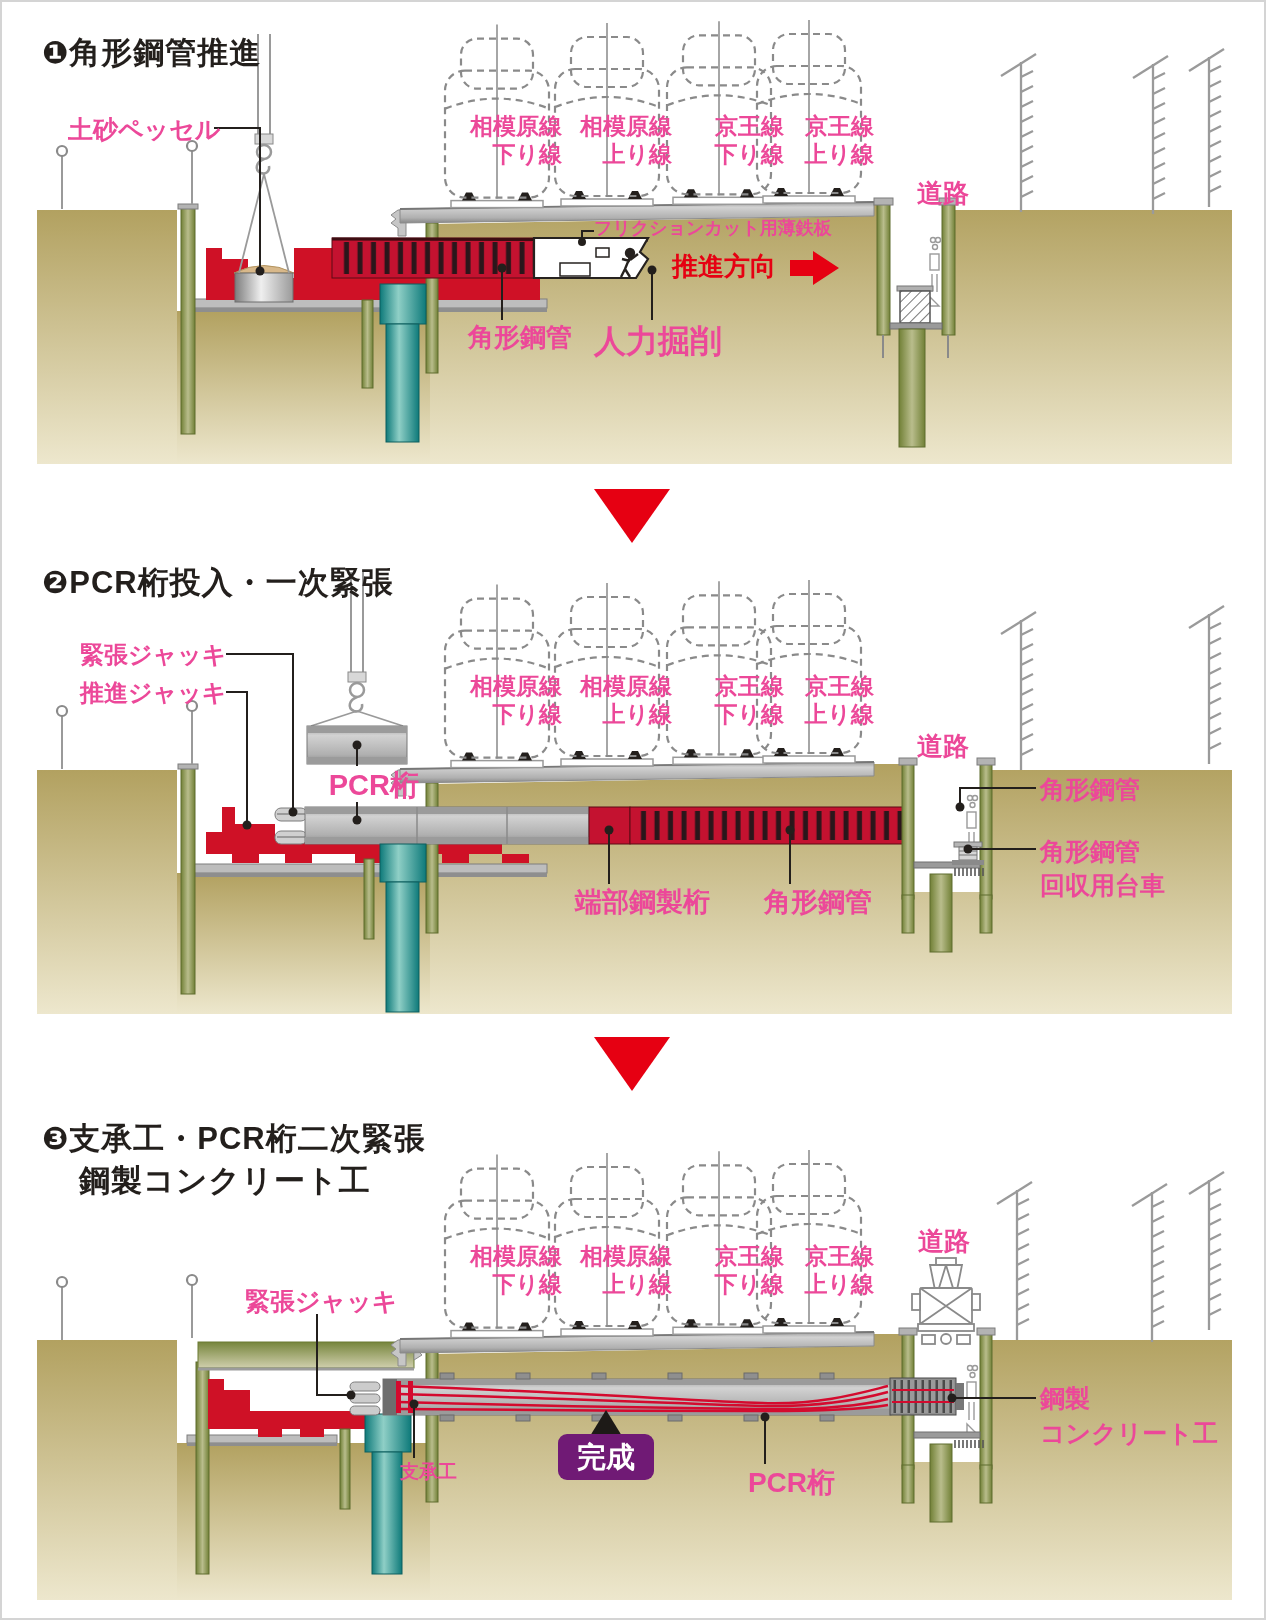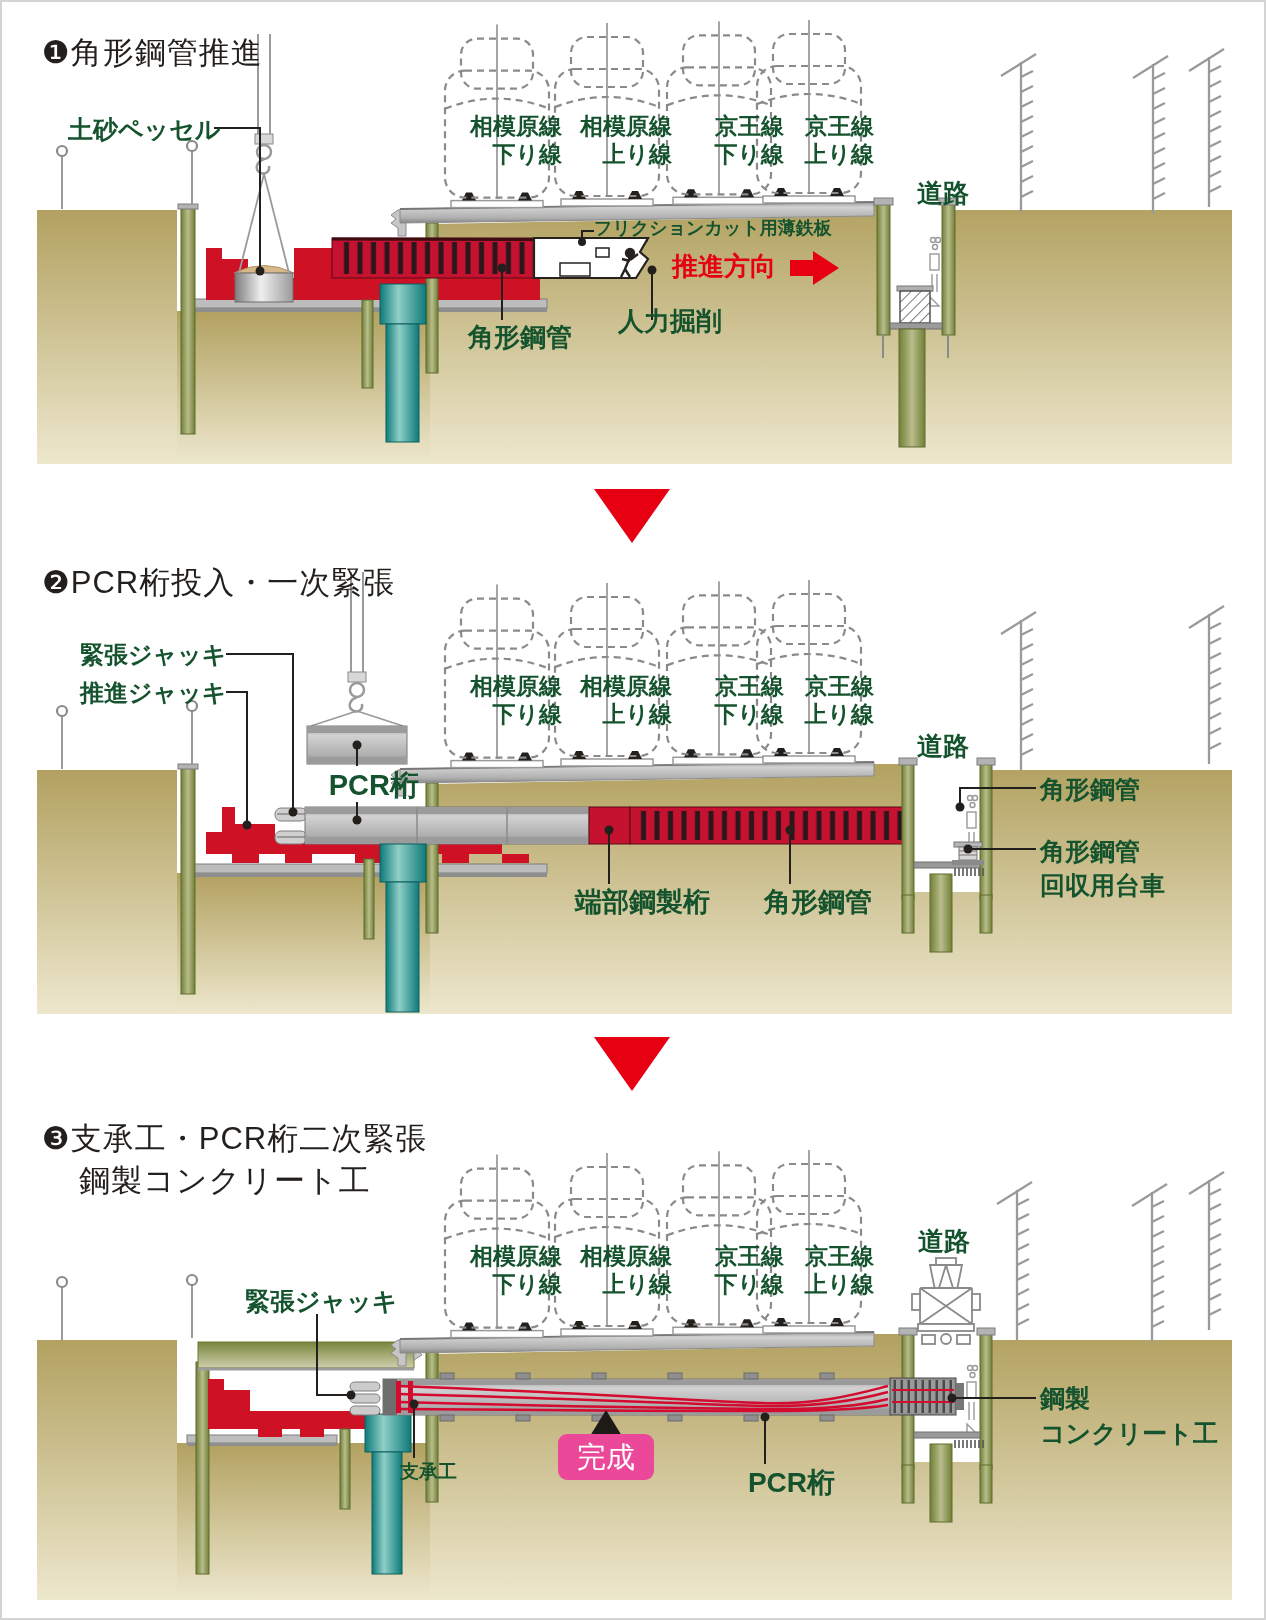--- a/index.html
+++ b/index.html
@@ -1,24 +1,24 @@
 <!DOCTYPE html>
 <html><head>
 <meta charset="utf-8">
 <style>
   html,body{margin:0;padding:0;background:#fff;}
   body{font-family:"Liberation Sans","DejaVu Sans",sans-serif;}
   .page{position:relative;width:1266px;height:1620px;background:#fff;border:2px solid #d4d4d4;box-sizing:border-box;overflow:hidden;}
   svg.canvas{position:absolute;left:0;top:0;}
-  .ttl{position:absolute;color:#231f1c;font-weight:400;font-size:31px;white-space:nowrap;letter-spacing:1px;}
-  .lbl{position:absolute;color:#14532d;font-weight:700;white-space:nowrap;line-height:1.22;}
+  .ttl{position:absolute;color:#231f1c;font-weight:700;font-size:31px;white-space:nowrap;letter-spacing:1px;}
+  .lbl{position:absolute;color:#ec4899;font-weight:700;white-space:nowrap;line-height:1.22;}
   .ctr{text-align:right;}
   .red{color:#e60012;text-align:right;}
-  .badge{position:absolute;background:#ec4899;color:#fff;border-radius:9px;
-         font-weight:400;font-size:29px;text-align:center;line-height:46px;}
+  .badge{position:absolute;background:#701a75;color:#fff;border-radius:9px;
+         font-weight:700;font-size:29px;text-align:center;line-height:46px;}
 </style>
 </head>
 <body>
 
 <div class="page">
 
 <svg class="canvas" width="1262" height="1616" viewBox="0 0 1262 1616">
 <defs>
   <linearGradient id="gnd" x1="0" y1="0" x2="0" y2="1">
     <stop offset="0" stop-color="#b2a160"></stop>
@@ -450,21 +450,21 @@
     </div>
 <div class="lbl ctr" style="left:742px;top:110px;width:130px;font-size:23px">
       <div>京王線</div>
       <div>上り線</div>
     </div>
 
 <div class="lbl" style="left:915px;top:176px;font-size:26px">道路</div>
 <div class="lbl" style="left:592px;top:216px;font-size:18px">フリクションカット用薄鉄板</div>
 <div class="lbl red" style="left:670px;top:249px;font-size:26px">推進方向</div>
 <div class="lbl ctr" style="left:430px;top:320px;width:140px;font-size:26px">角形鋼管</div>
-<div class="lbl ctr" style="left:580px;top:304px;width:140px;font-size:26px">人力掘削</div>
+<div class="lbl ctr" style="left:580px;top:320px;width:140px;font-size:32px">人力掘削</div>
 
 <div class="ttl" style="left:40px;top:560px"><span>❷</span><span>PCR桁投入・一次緊張</span></div>
 <div class="lbl" style="left:78px;top:638px;font-size:24px">緊張ジャッキ</div>
 <div class="lbl" style="left:78px;top:676px;font-size:24px">推進ジャッキ</div>
 <div class="lbl ctr" style="left:297px;top:766px;width:120px;font-size:29px">PCR桁</div>
 
 <div class="lbl ctr" style="left:430px;top:670px;width:130px;font-size:23px">
       <div>相模原線</div>
       <div>下り線</div>
     </div>

